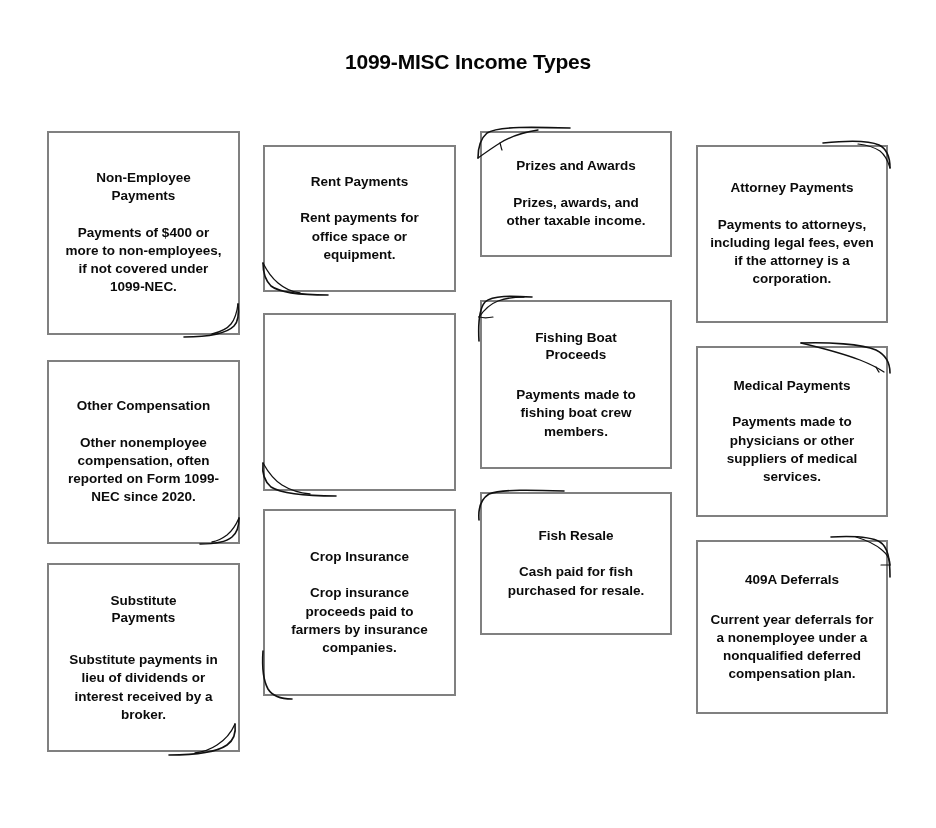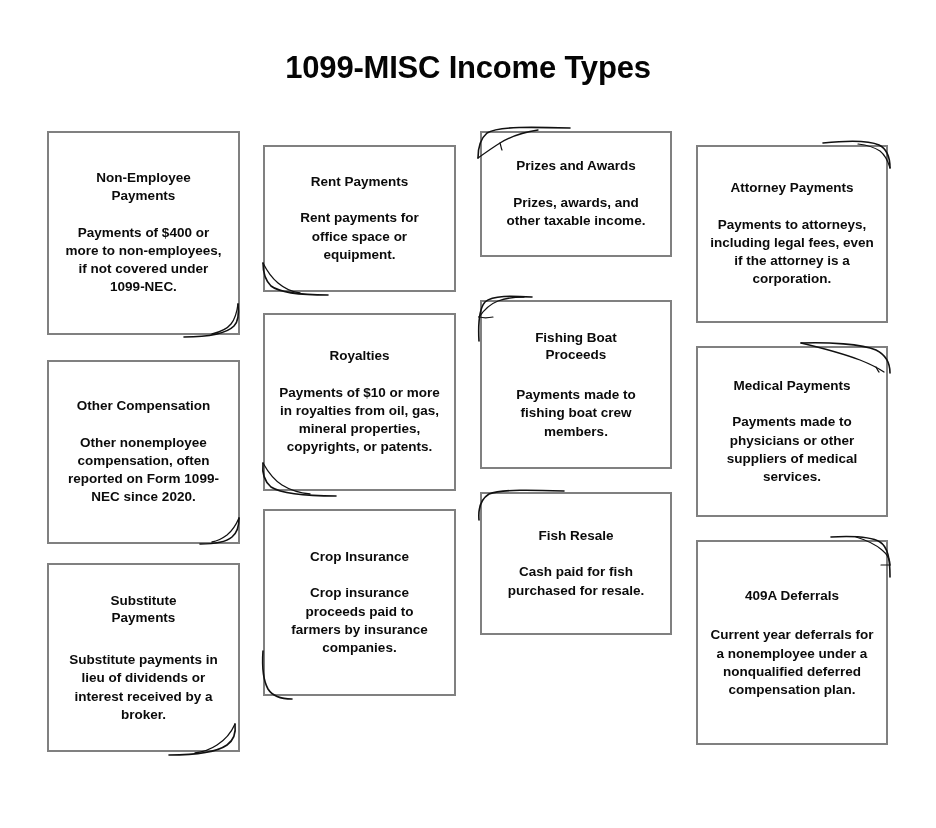--- a/index.html
+++ b/index.html
@@ -15,21 +15,21 @@
     overflow: hidden;
     position: relative;
   }
 
   #page-title {
     position: absolute;
     left: 0;
     top: 50px;
     width: 936px;
     text-align: center;
-    font-size: 31px;
+    font-size: 21px;
     font-weight: bold;
     letter-spacing: -0.2px;
     color: #050505;
   }
 
   .board {
     position: absolute;
     left: 0;
     top: 0;
     width: 936px;
@@ -135,24 +135,20 @@
     </div>
     <div class="curl bl" style="left:-5px; bottom:-6px;">
       <svg width="70" height="34" viewBox="0 0 70 34">
         <path d="M3 1 C 3 10, 5 18, 11 24 C 20 31, 42 33, 68 33" fill="none" stroke="#111" stroke-width="1.6" stroke-linecap="round"></path>
         <path d="M3 1 C 7 9, 12 16, 18 21 C 24 26, 32 30, 40 31" fill="none" stroke="#111" stroke-width="1.3" stroke-linecap="round"></path>
       </svg>
     </div>
   </div>
 
   <div class="card" style="left:263px; top:313px; width:193px; height:178px;">
-    <div class="card-inner">
-      <div class="card-title" style="max-width:175px;margin:0 auto;">Royalties</div>
-      <div class="card-desc" style="max-width:180px;margin:19px auto 0;">Payments of $10 or more in royalties from oil, gas, mineral properties, copyrights, or patents.</div>
-    </div>
     <div class="curl bl" style="left:-5px; bottom:-7px;">
       <svg width="78" height="34" viewBox="0 0 78 34">
         <path d="M3 1 C 2 10, 4 19, 11 25 C 22 32, 48 34, 76 34" fill="none" stroke="#111" stroke-width="1.6" stroke-linecap="round"></path>
         <path d="M3 1 C 8 10, 14 18, 22 23 C 30 28, 40 31, 50 32" fill="none" stroke="#111" stroke-width="1.3" stroke-linecap="round"></path>
       </svg>
     </div>
   </div>
 
   <div class="card" style="left:263px; top:509px; width:193px; height:187px;">
     <div class="card-inner">
@@ -226,21 +222,21 @@
       <div class="card-desc" style="max-width:165px;margin:19px auto 0;">Payments to attorneys, including legal fees, even if the attorney is a corporation.</div>
     </div>
     <div class="curl tr" style="right:-6px; top:-7px;">
       <svg width="70" height="30" viewBox="0 0 70 30">
         <path d="M1 3 C 20 1, 46 0, 57 5 C 65 9, 68 18, 68 28" fill="none" stroke="#111" stroke-width="1.6" stroke-linecap="round"></path>
         <path d="M68 28 C 66 21, 63 15, 58 11 C 52 7, 44 5, 36 4" fill="none" stroke="#111" stroke-width="1.2" stroke-linecap="round"></path>
       </svg>
     </div>
   </div>
 
-  <div class="card" style="left:696px; top:540px; width:192px; height:205px;">
+  <div class="card" style="left:696px; top:540px; width:192px; height:174px;">
     <div class="card-inner">
       <div class="card-title" style="max-width:175px;margin:0 auto;">409A Deferrals</div>
       <div class="card-desc" style="max-width:165px;margin:22px auto 0;">Current year deferrals for a nonemployee under a nonqualified deferred compensation plan.</div>
     </div>
     <div class="curl tr" style="right:-6px; top:-7px;">
       <svg width="62" height="44" viewBox="0 0 62 44">
         <path d="M1 2 C 20 1, 40 1, 50 7 C 58 12, 60 24, 60 42" fill="none" stroke="#111" stroke-width="1.6" stroke-linecap="round"></path>
         <path d="M26 2 C 36 5, 45 9, 52 15 C 57 19, 60 25, 60 30" fill="none" stroke="#111" stroke-width="1.3" stroke-linecap="round"></path>
         <path d="M60 30 C 57 30, 54 30, 51 30" fill="none" stroke="#111" stroke-width="1.2" stroke-linecap="round"></path>
       </svg>

